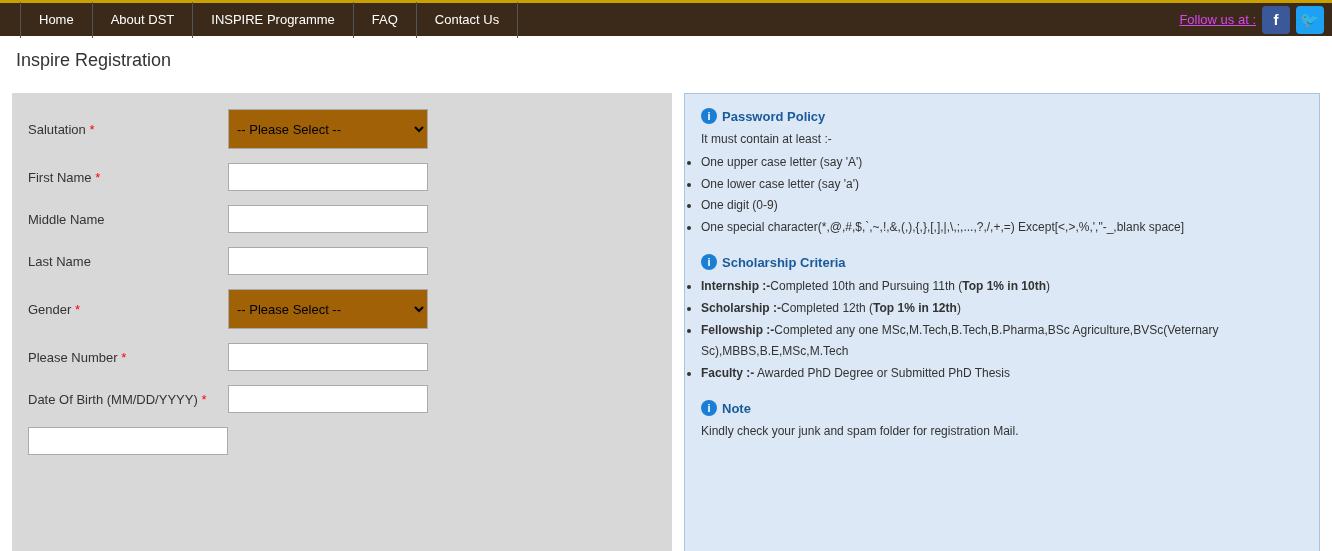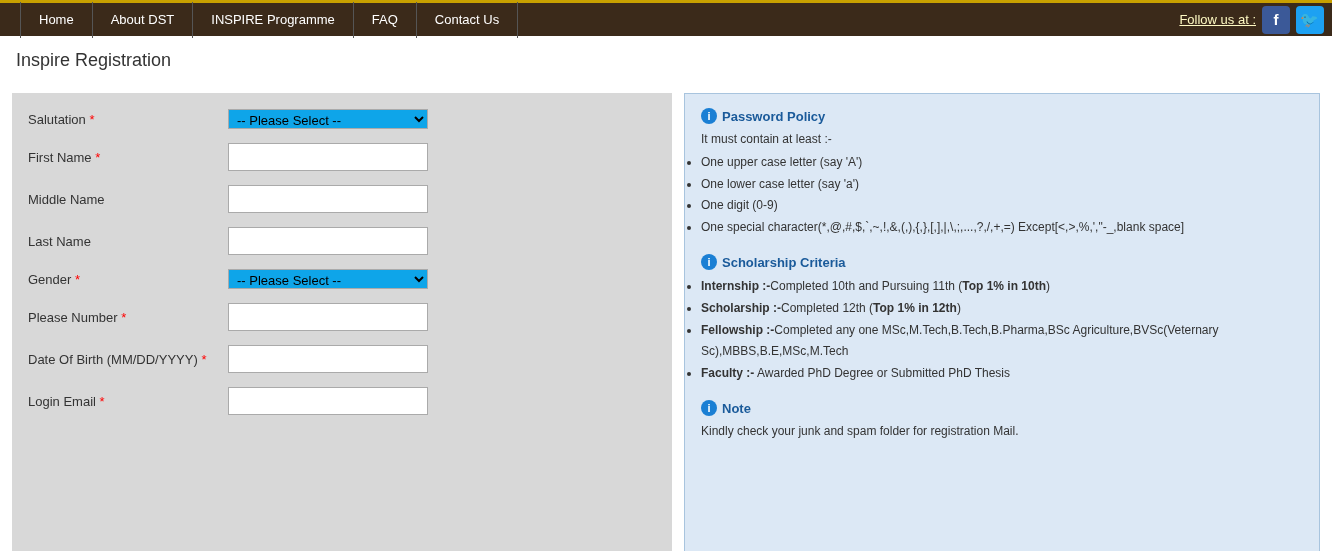--- a/index.html
+++ b/index.html
@@ -27,21 +27,21 @@
       border-right: 1px solid #555;
     }
     .navbar-links a:first-child { border-left: 1px solid #555; }
     .navbar-right {
       display: flex;
       align-items: center;
       padding-right: 8px;
       gap: 6px;
     }
     .follow-text {
-      color: #fef9c3;
+      color: #d946ef;
       font-size: 13px;
       text-decoration: underline;
     }
     .social-btn {
       width: 28px;
       height: 28px;
       border-radius: 4px;
       display: flex;
       align-items: center;
       justify-content: center;
@@ -91,23 +91,23 @@
     .form-input {
       width: 200px;
       height: 28px;
       border: 1px solid #aaa;
       background: #fff;
       padding: 2px 6px;
       font-size: 13px;
     }
     .form-select {
       width: 200px;
-      height: 20px;
+      height: 40px;
       border: 1px solid #aaa;
-      background: #0ea5e9;
+      background: #a16207;
       padding: 2px 4px;
       font-size: 13px;
       appearance: auto;
     }
 
     
     .info-panel {
       flex: 1;
       background: #dce8f5;
       border: 1px solid #a8c4de;
@@ -227,23 +227,20 @@
     </div>
 
     <div class="form-row">
       <label class="form-label">
         <span>Date Of Birth (MM/DD/YYYY)</span> <span class="required-star">*</span>
       </label>
       <input type="text" class="form-input" style="">
     </div>
 
     <div class="form-row">
-      <label class="form-label">
-        <span>Login Email</span> <span class="required-star">*</span>
-      </label>
       <input type="text" class="form-input" style="">
     </div>
 
 
   </div>
 
   <div class="info-panel">
 
     <div class="info-section">
       <div class="info-section-title">

